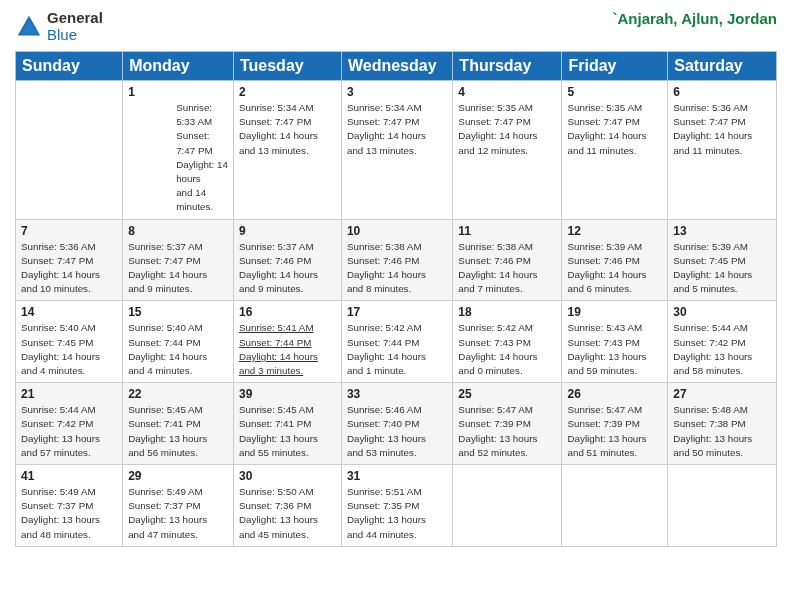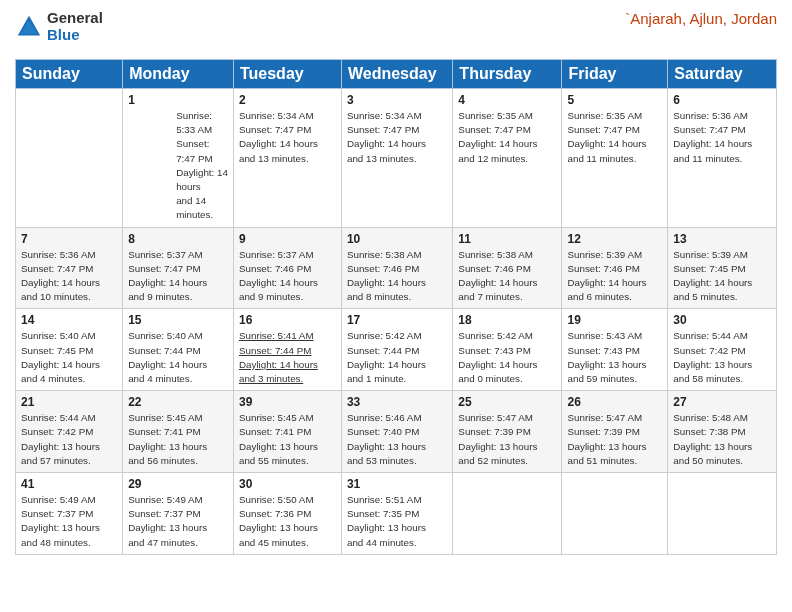--- a/index.html
+++ b/index.html
@@ -12,58 +12,59 @@
     }
     .page {
       width: 792px;
       min-height: 612px;
       padding: 10px 15px 10px 15px;
     }
     .header {
       display: flex;
       justify-content: space-between;
       align-items: flex-start;
-      margin-bottom: 16px;
+      margin-bottom: 8px;
     }
     .logo {
       display: flex;
       align-items: center;
       gap: 4px;
     }
     .logo-text {
       display: flex;
       flex-direction: column;
       line-height: 1.1;
     }
     .logo-general {
       font-size: 15px;
       font-weight: bold;
       color: #333;
     }
     .logo-blue {
       font-size: 15px;
-      font-weight: bold;
+      font-weight: normal;
       color: #1a6db5;
     }
     .logo-icon {
       width: 28px;
       height: 28px;
     }
     .title-block {
       text-align: right;
     }
     .cal-title {
       font-size: 32px;
       font-weight: bold;
       color: #222;
       line-height: 1.1;
     }
     .cal-subtitle {
       font-size: 15px;
-      color: #c2410c;
+      color: #15803d;
+      font-weight: bold;
     }
     .calendar {
       width: 100%;
       border-collapse: collapse;
       font-size: 10.5px;
     }
     .calendar thead tr th {
       background: #1a6db5;
       color: #fff;
       text-align: left;

